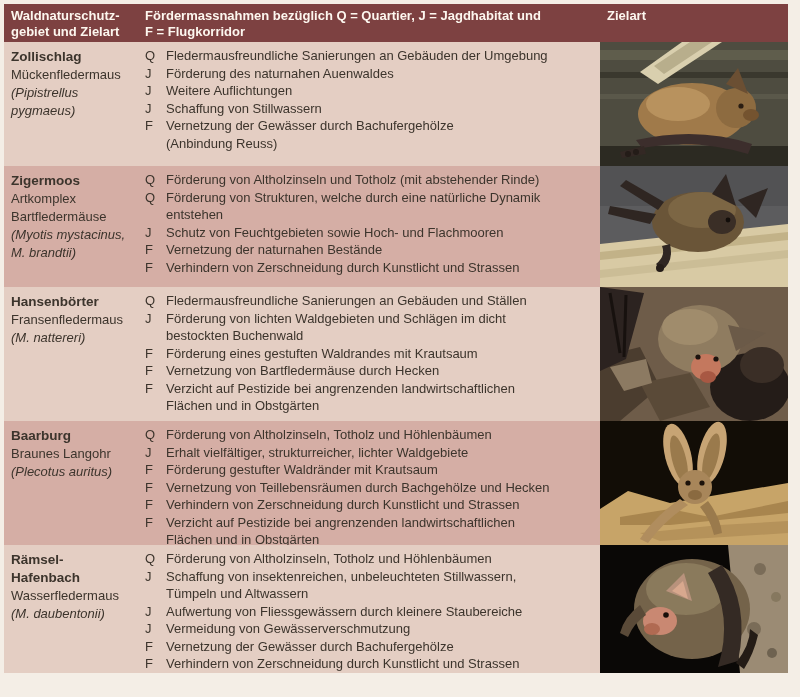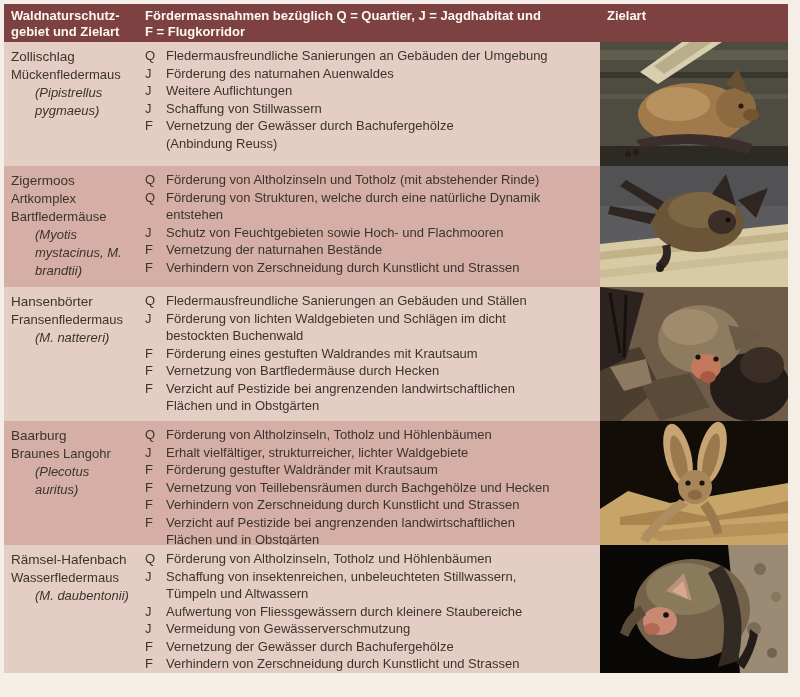--- a/index.html
+++ b/index.html
@@ -8,22 +8,22 @@
   .table{width:800px;height:697px;box-sizing:border-box;background:#f4eee6;
          display:grid;grid-template-columns:134px 462px 188px;
          grid-template-rows:38px 124px 121px 134px 124px 128px;
          padding:4px;}
   .cell{box-sizing:border-box;overflow:hidden;}
   .hcell{background:#7d4141;color:#fdf7ef;font-weight:bold;font-size:13px;
          line-height:16px;padding:4px 7px;white-space:pre-line;}
   .light{background:#e4cec3;}
   .dark{background:#d5aea5;}
   .namecell{padding:6px 7px;color:#3c342c;font-size:13px;line-height:18px;}
-  .area{font-weight:normal;font-size:13.5px;}
-  .latin{font-style:italic;margin-left:24px;}
+  .area{font-weight:bold;font-size:13.5px;}
+  .latin{font-style:italic;}
   .measurecell{padding:5px 6px 0 7px;color:#3c342c;}
   ul.measures{margin:0;padding:0;list-style:none;}
   li.measure{display:grid;grid-template-columns:21px 1fr;
              font-size:13px;line-height:17.5px;}
   .mtext{white-space:pre-line;}
   .photocell{padding:0;background:#2a241e;}
   .photocell svg{display:block;width:100%;height:100%;}
 </style>
 </head>
 <body>

